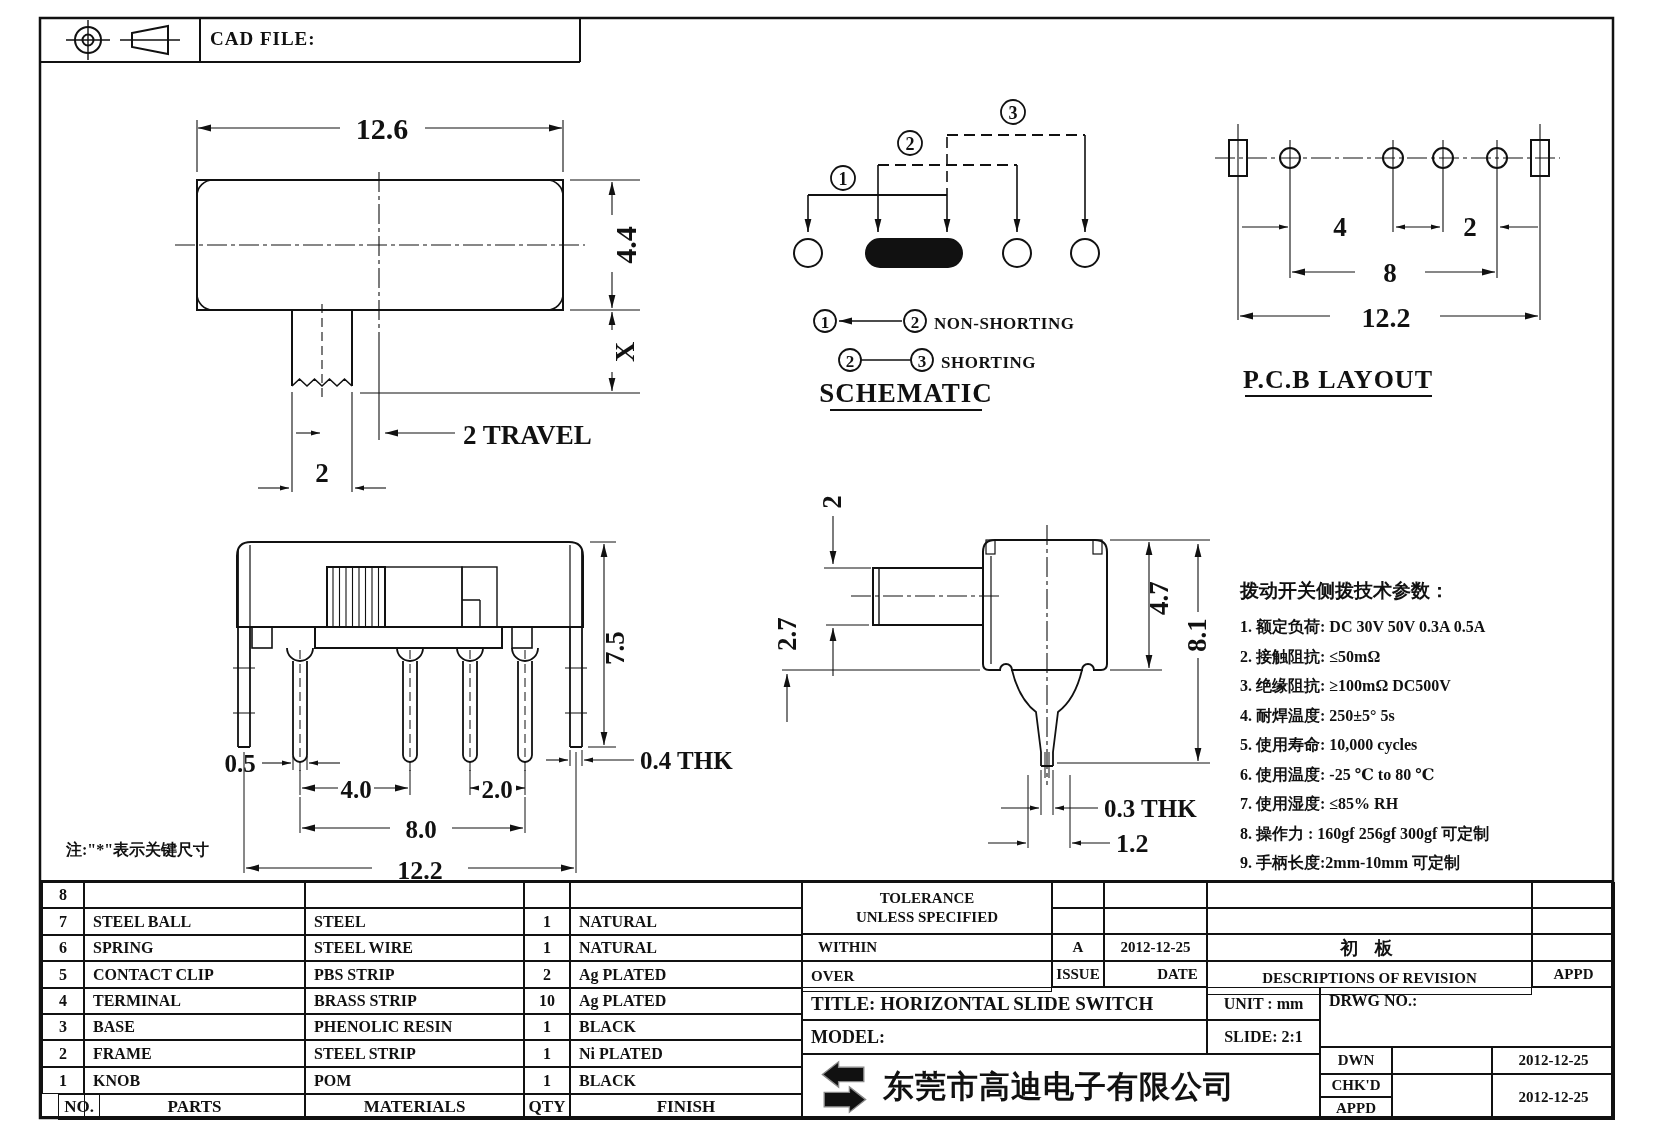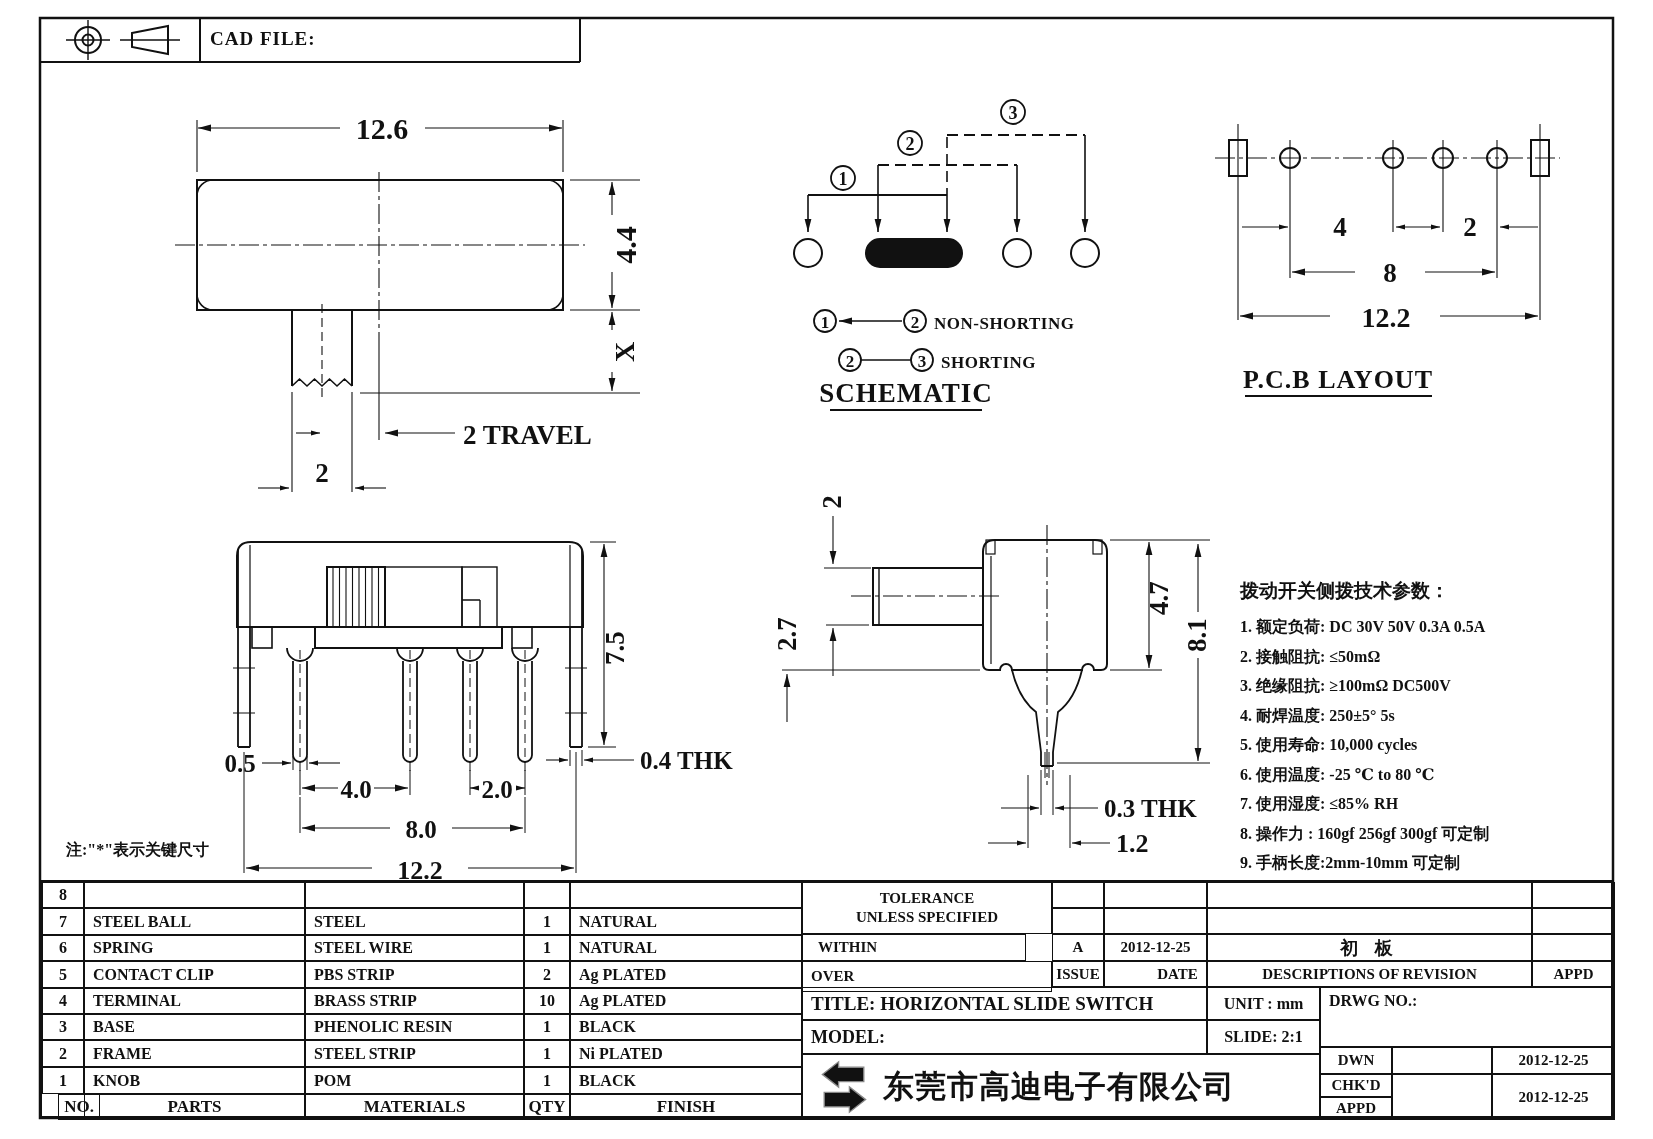--- a/index.html
+++ b/index.html
@@ -317,30 +317,30 @@
     </div>
     <div class="c" style="left:1010px;top:0;width:52px;height:26px;"></div>
     <div class="c" style="left:1062px;top:0;width:103px;height:26px;"></div>
     <div class="c" style="left:1165px;top:0;width:325px;height:26px;"></div>
     <div class="c" style="left:1490px;top:0;width:83px;height:26px;"></div>
     <div class="c" style="left:1010px;top:26px;width:52px;height:26px;"></div>
     <div class="c" style="left:1062px;top:26px;width:103px;height:26px;"></div>
     <div class="c" style="left:1165px;top:26px;width:325px;height:26px;"></div>
     <div class="c" style="left:1490px;top:26px;width:83px;height:26px;"></div>
 
-    <div class="c cl sm" style="left:760px;top:52px;width:224px;height:27px;padding-left:15px;">WITHIN</div>
+    <div class="c cl sm" style="left:760px;top:52px;width:250px;height:27px;padding-left:15px;">WITHIN</div>
     <div class="c cc sm" style="left:1010px;top:52px;width:52px;height:27px;">A</div>
     <div class="c cc sm" style="left:1062px;top:52px;width:103px;height:27px;">2012-12-25</div>
     <div class="c cc" style="left:1165px;top:52px;width:325px;height:27px;font-size:18px;letter-spacing:6px;">初 板</div>
     <div class="c" style="left:1490px;top:52px;width:83px;height:27px;"></div>
 
     <div class="c cl sm" style="left:760px;top:79px;width:250px;height:31px;">OVER</div>
     <div class="c cc sm" style="left:1010px;top:79px;width:52px;height:26px;">ISSUE</div>
     <div class="c cc sm" style="left:1062px;top:79px;width:103px;height:26px;padding-left:44px;">DATE</div>
-    <div class="c cc sm" style="left:1165px;top:79px;width:325px;height:26px;text-align:right;">DESCRIPTIONS  OF  REVISION</div>
+    <div class="c cc sm" style="left:1165px;top:79px;width:325px;height:34px;text-align:right;">DESCRIPTIONS  OF  REVISION</div>
     <div class="c cc sm" style="left:1490px;top:79px;width:83px;height:26px;">APPD</div>
 
     <div class="c cl" style="left:760px;top:105px;width:405px;height:33px;font-size:19px;">TITLE:  HORIZONTAL  SLIDE  SWITCH</div>
     <div class="c cc" style="left:1165px;top:105px;width:113px;height:33px;">UNIT : mm</div>
     <div class="c cl" style="left:760px;top:138px;width:405px;height:34px;font-size:18px;">MODEL:</div>
 
     <div class="c drwg" style="left:1278px;top:105px;width:295px;height:60px;">DRWG NO.:</div>
     <div class="c cc" style="left:1165px;top:138px;width:113px;height:34px;">SLIDE: 2:1</div>
 
     <div class="c cc sm" style="left:1278px;top:165px;width:72px;height:27px;">DWN</div>

